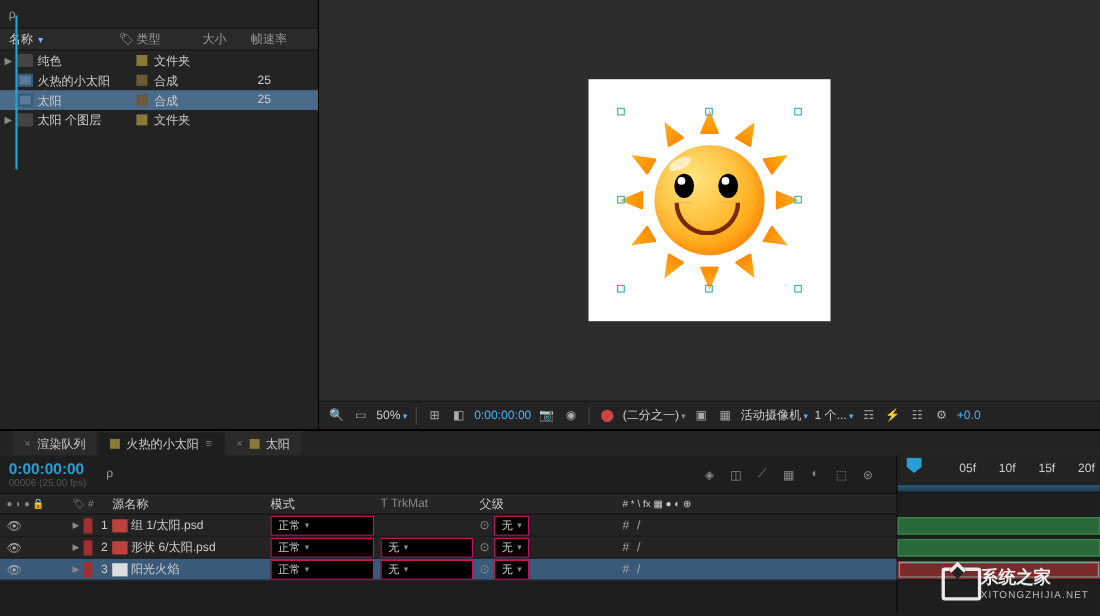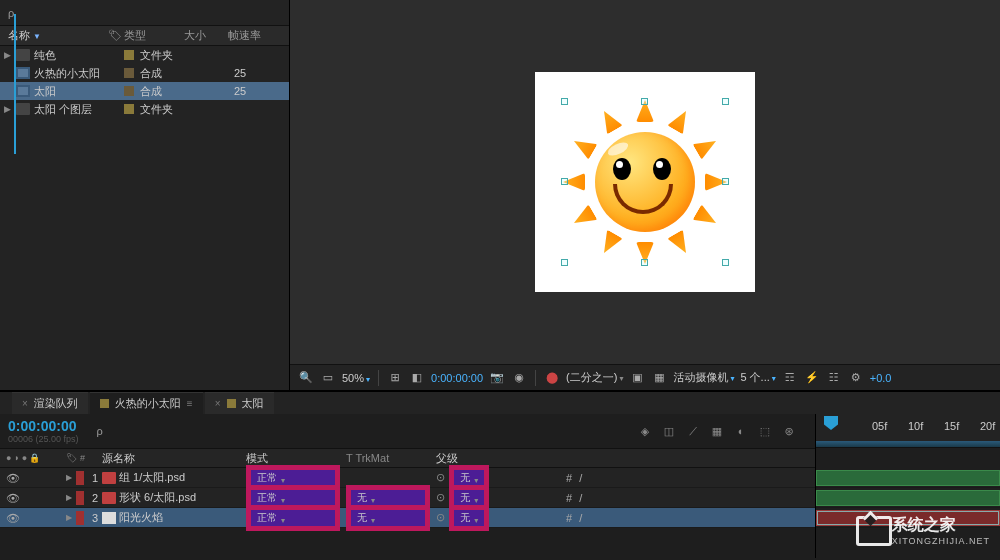--- a/index.html
+++ b/index.html
@@ -75,21 +75,21 @@
 .c-mode{width:100px;padding-left:6px}
 .c-trk{width:90px;padding-left:6px;color:#888}
 .c-par{width:130px;padding-left:6px}
 .c-sw{flex:1;padding-left:6px;color:#888}
 .layer{height:20px;display:flex;align-items:center;border-bottom:1px solid #1a1a1a;background:#232323}
 .eye-ic{width:12px;height:12px;color:#aaa}
 .exp-t{width:10px;color:#888;font-size:8px}
 .lbl-sw{width:12px;height:14px}
 .psd-ic{width:14px;height:12px;background:#c04040;margin-right:3px;border-radius:1px}
 .sol-ic{width:14px;height:12px;background:#ddd;margin-right:3px}
-.dd-box{background:#4c1d95;border:5px solid #be185d;padding:1px 6px;color:#ccc;display:flex;align-items:flex-end;gap:4px;font-size:10px}
+.dd-box{background:#000000;border:1px solid #be185d;padding:1px 6px;color:#ccc;display:flex;align-items:center;gap:4px;font-size:10px}
 .dd-chev{color:#888;font-size:8px}
 .link-ic{color:#888;margin-right:4px}
 .sw-txt{color:#aaa;letter-spacing:2px}
 
 
 .tl-right{flex:1;background:#1e1e1e;display:flex;flex-direction:column}
 .ruler{height:34px;border-bottom:1px solid #111;position:relative;background:#232323}
 .ruler-nums{position:absolute;top:6px;left:16px;right:0;height:14px;display:flex;color:#2a9fd6;font-size:10px}
 .ruler-nums span{position:absolute}
 .playhead{position:absolute;left:8px;top:2px;width:14px;height:14px;background:#2a9fd6;clip-path:polygon(0 0,100% 0,100% 60%,50% 100%,0 60%)}
@@ -207,21 +207,21 @@
       <span class="vt-ic">◧</span>
       <span class="dd">0:00:00:00</span>
       <span class="vt-ic">📷</span>
       <span class="vt-ic">◉</span>
       <span class="vt-sep"></span>
       <span class="vt-ic" style="color:#c44">⬤</span>
       <span class="dd-g"><span>(二分之一)</span><span class="chev" style="color:#888">▾</span></span>
       <span class="vt-ic">▣</span>
       <span class="vt-ic">▦</span>
       <span class="dd"><span>活动摄像机</span><span class="chev">▾</span></span>
-      <span class="dd"><span>5 个...</span><span class="chev">▾</span></span>
+      <span class="dd"><span>1 个...</span><span class="chev">▾</span></span>
       <span class="vt-ic">☶</span>
       <span class="vt-ic">⚡</span>
       <span class="vt-ic">☷</span>
       <span class="vt-ic">⚙</span>
       <span class="dd">+0.0</span>
     </div>
   </div>
 </div>
 
 <div class="timeline">
@@ -266,20 +266,21 @@
         <div class="c-vis">
             <span style="font-size:9px;color:#888">● ◗ ● 🔒</span>
           </div>
         <div class="c-idx">
             <span style="font-size:9px;color:#888">🏷 #</span>
           </div>
         <div class="c-name">源名称</div>
         <div class="c-mode">模式</div>
         <div class="c-trk">T  TrkMat</div>
         <div class="c-par">父级</div>
+        <div class="c-sw"><span style="font-size:9px"># * \ fx ▦ ● ◐ ⊕</span></div>
       </div>
       <div id="layers">
           <div class="layer">
             <div class="c-vis">
               <span class="eye-ic">👁</span>
             </div>
     <div class="c-idx">
               <span class="exp-t">▶</span>
               <span class="lbl-sw" style="background:#a03030"></span>
               <span style="margin-left:4px">1</span>

